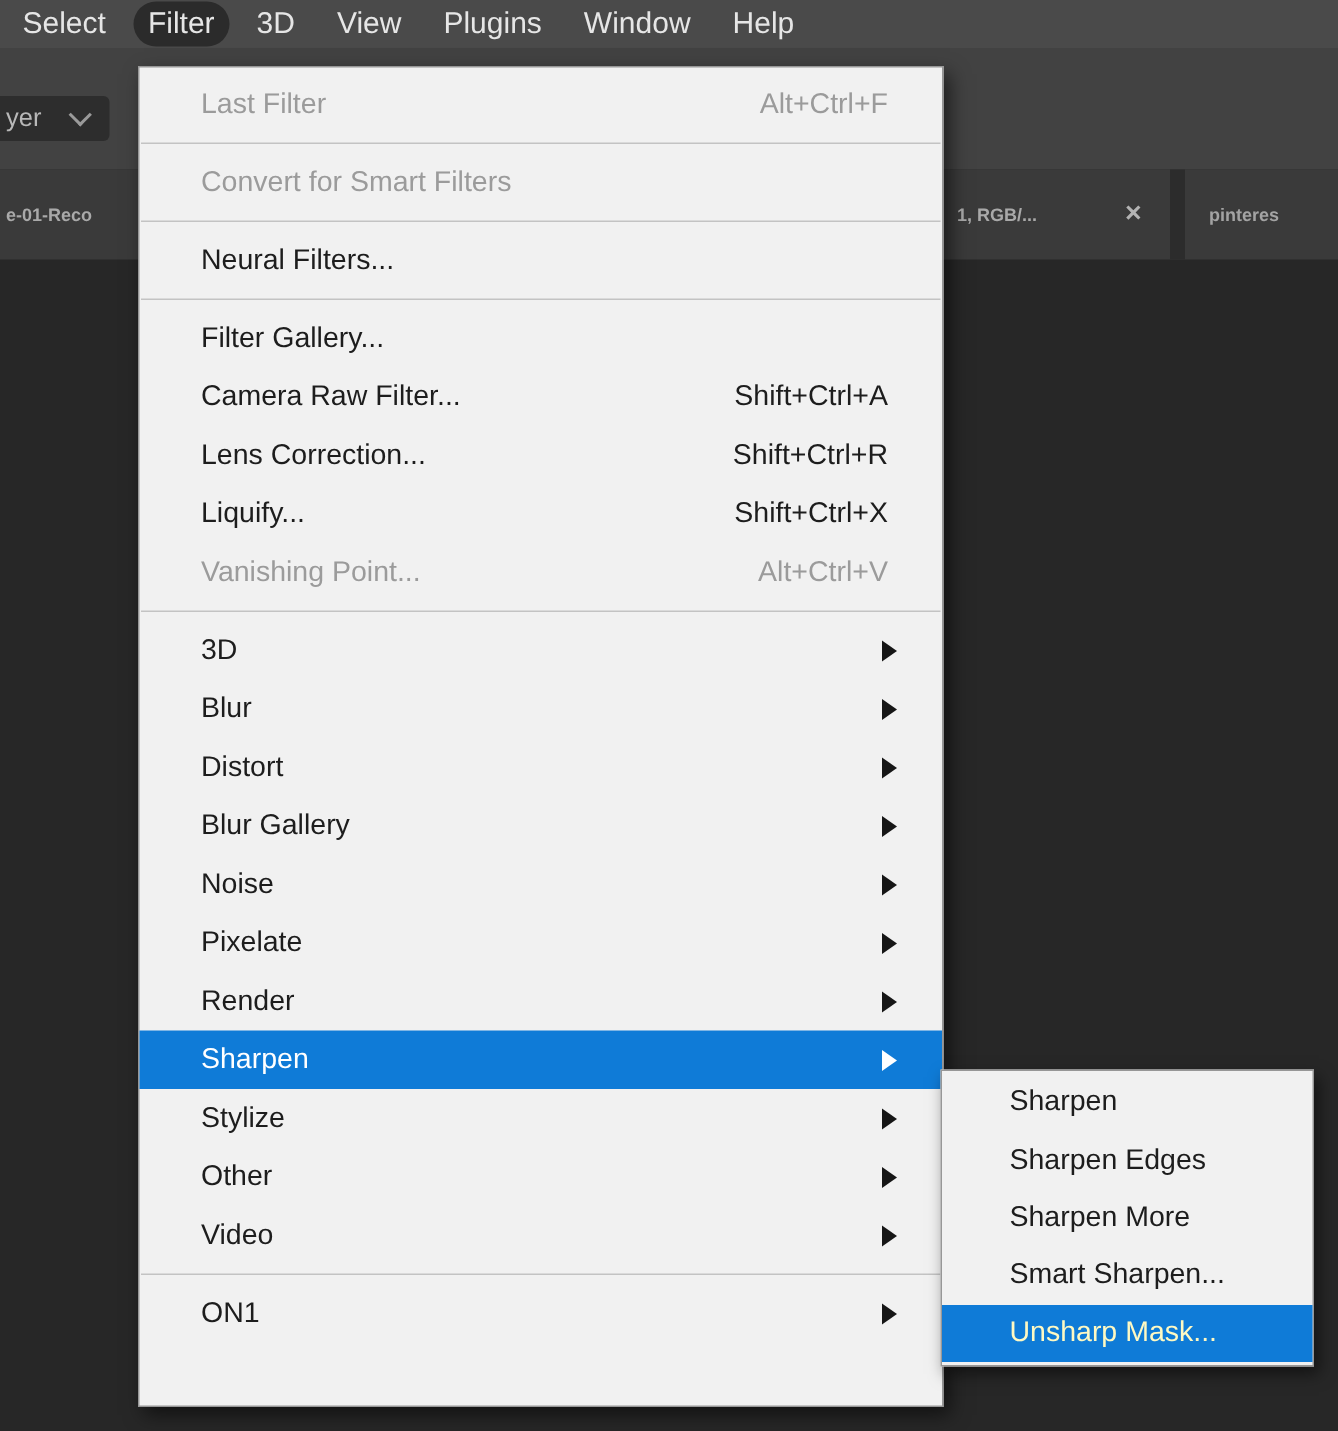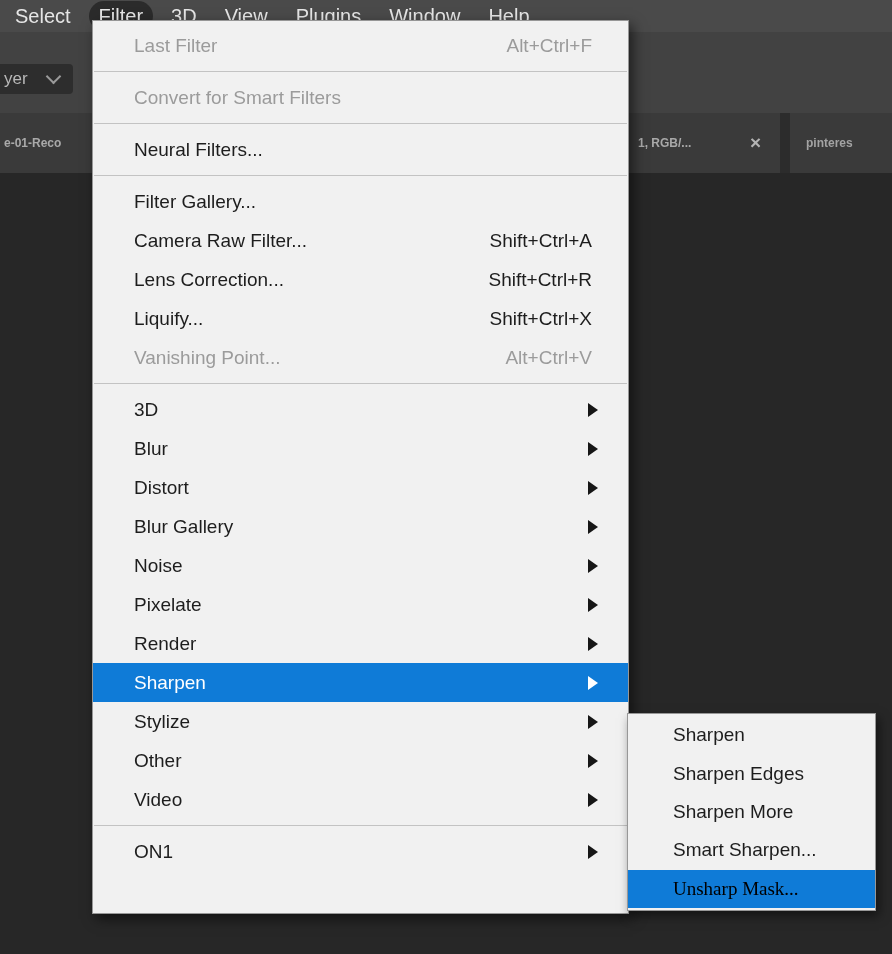--- a/index.html
+++ b/index.html
@@ -36,21 +36,21 @@
   .tab-gap { position:absolute; left:780px; top:0; width:10px; height:100%;
              background:#2c2c2c; }
   .tab-close { position:absolute; top:50%; transform:translateY(-50%);
                left:750px; color:#b3b3b3; font-size:19px; font-weight:bold; }
 
   
   .canvas { position:absolute; top:173px; left:0; width:100%; height:781px;
             background:#272727; z-index:0; }
 
   
-  .dropdown { position:absolute; left:92px; top:20px; width:537px; height:894px;
+  .dropdown { position:absolute; left:92px; top:44px; width:537px; height:894px;
               background:#f1f1f1; border:1px solid #979797; box-sizing:border-box;
               z-index:10; box-shadow:4px 5px 12px rgba(0,0,0,0.55);
               padding:5px 0; display:flex; flex-direction:column; }
   .mi { flex:0 0 39px; height:39px; display:flex; align-items:center;
         padding-left:41px; font-size:19px; color:#1d1d1d; position:relative;
         box-sizing:border-box; }
   .mi.disabled { color:#9b9b9b; }
   .mi .sc { margin-left:auto; margin-right:36px; }
   .arrow { position:absolute; right:30px; top:50%; transform:translateY(-50%);
            width:0; height:0; border-top:7px solid transparent;
@@ -59,21 +59,21 @@
   .mi.hl .arrow { border-left-color:#ffffff; }
   .sep { flex:0 0 1px; height:1px; background:#c3c3c3; margin:6px 1px; }
 
   
   .submenu { position:absolute; left:627px; top:713px; width:249px; height:198px;
              background:#f1f1f1; border:1px solid #979797; box-sizing:border-box;
              z-index:11; box-shadow:3px 5px 10px rgba(0,0,0,0.5);
              padding:2px 0; display:flex; flex-direction:column; }
   .smi { flex:1 1 auto; display:flex; align-items:center; padding-left:45px;
          font-size:19px; color:#1d1d1d; }
-  .smi.hl { background:#0f7bd7; color:#000000;font-family:Liberation Serif, serif; }
+  .smi.hl { background:#0f7bd7; color:#fef9c3; }
 </style>
 </head>
 <body>
 
 <div class="stage">
 
   <div class="menubar">
     <span class="menu-item">Select</span>
     <span class="menu-item active">Filter</span>
     <span class="menu-item">3D</span>

